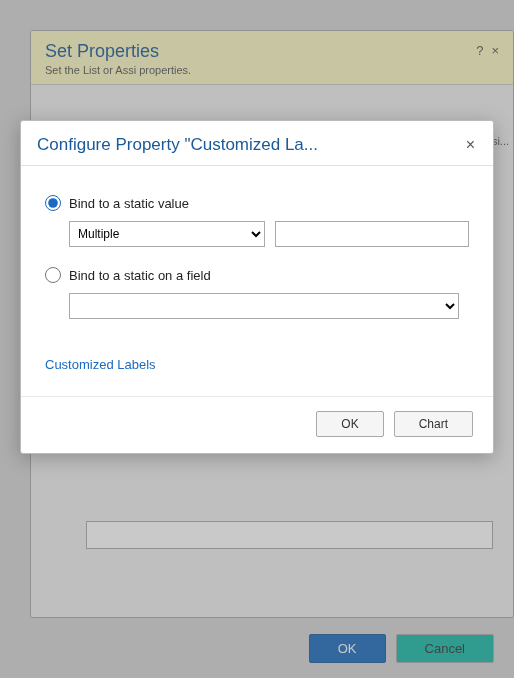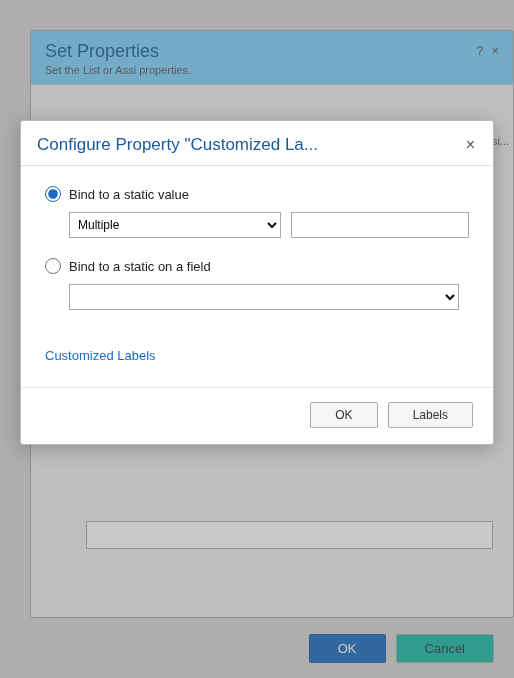--- a/index.html
+++ b/index.html
@@ -26,21 +26,21 @@
       top: 30px;
       left: 30px;
       right: 0;
       bottom: 60px;
       background: #f0f0f0;
       border: 1px solid #aaa;
       border-radius: 2px;
     }
 
     .bg-panel-header {
-      background: #7dd3fc;
+      background: #fef9c3;
       padding: 10px 14px 8px;
       border-bottom: 1px solid #ccc;
       display: flex;
       align-items: flex-start;
       justify-content: space-between;
     }
 
     .bg-panel-title {
       color: #1a5a9a;
       font-size: 18px;
@@ -112,20 +112,21 @@
     .modal-body {
       padding: 20px 24px 24px;
     }
 
     
     .option-row {
       display: flex;
       align-items: center;
       gap: 8px;
       margin-bottom: 10px;
+      margin-top: 9px;
     }
 
     .option-row input[type="radio"] {
       width: 16px;
       height: 16px;
       accent-color: #1a6abf;
       cursor: pointer;
       flex-shrink: 0;
     }
 
@@ -138,21 +139,21 @@
     
     .controls-row {
       display: flex;
       align-items: center;
       gap: 10px;
       margin-left: 24px;
       margin-bottom: 20px;
     }
 
     .controls-row select {
-      width: 212px;
+      width: 196px;
       height: 26px;
       font-size: 12px;
       border: 1px solid #aaa;
       background: #fff;
       padding: 0 4px;
       cursor: pointer;
     }
 
     .controls-row input[type="text"] {
       flex: 1;
@@ -347,15 +348,15 @@
         <option></option>
       </select>
     </div>
 
     
     <a class="custom-labels-link" href="#">Customized Labels</a>
   </div>
 
   <div class="modal-footer">
     <button class="modal-btn">OK</button>
-    <button class="modal-btn">Labels</button>
+    <button class="modal-btn">Chart</button>
   </div>
 </div>
 
 </body></html>

